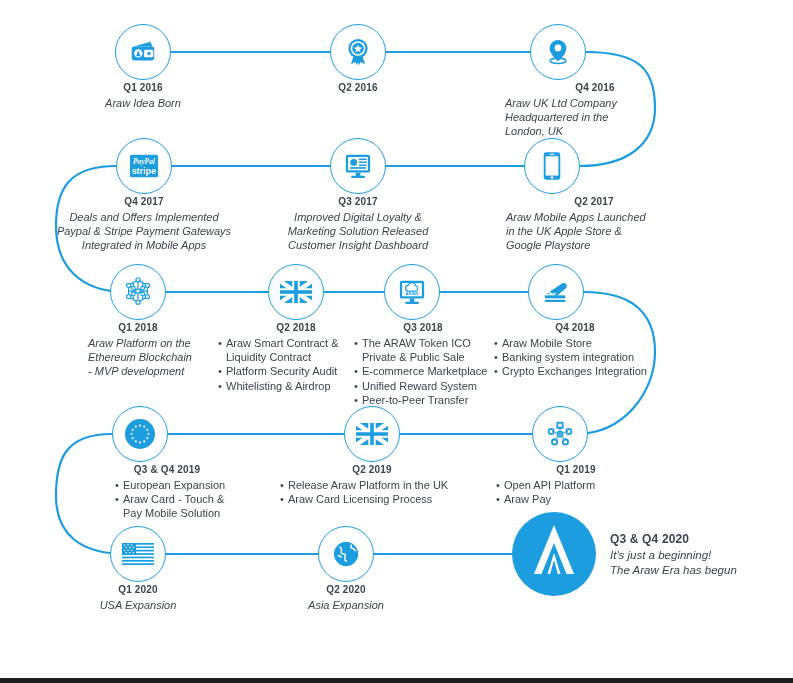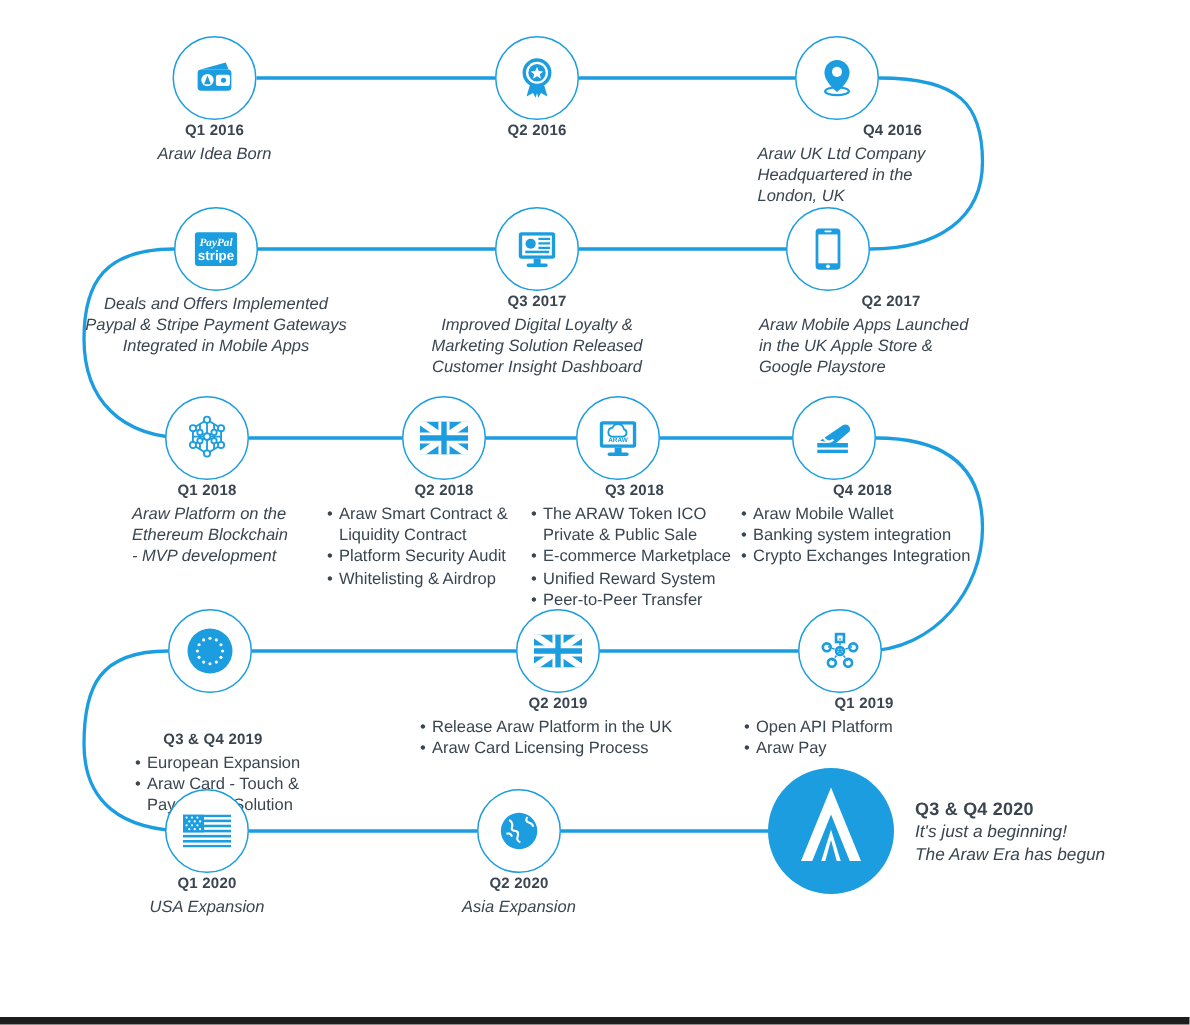--- a/index.html
+++ b/index.html
@@ -162,20 +162,21 @@
     <div class="bubble" style="left:116px;top:138px;">
       <span>
         <svg width="32" height="30" viewBox="0 0 34 32">
           <rect x="2" y="4" width="30" height="24" rx="2" fill="#1b9de0"></rect>
           <text x="17" y="14" font-family="Liberation Serif, serif" font-size="8" font-style="italic" font-weight="bold" fill="#fff" text-anchor="middle">PayPal</text>
           <text x="17" y="24" font-family="Liberation Sans, sans-serif" font-size="9.5" font-weight="bold" fill="#fff" text-anchor="middle">stripe</text>
         </svg>
       </span>
     </div>
     <div class="caption" style="left:36px;top:196px;width:216px;">
+      <div class="quarter center">Q4 2017</div>
       <div class="desc center">Deals and Offers Implemented
 Paypal &amp; Stripe Payment Gateways
 Integrated in Mobile Apps</div>
     </div>
   </div>
 
   <div class="node">
     <div class="bubble" style="left:330px;top:138px;">
       <span>
         <svg width="30" height="28" viewBox="0 0 32 30">
@@ -306,21 +307,21 @@
           <path d="M6 16 L22 5 C25 3 29 6 27 9.6 L17 18 Z" fill="#1b9de0"></path>
           <path d="M14.5 9 a4 4 0 1 0 1 6" fill="none" stroke="#fff" stroke-width="1.7"></path>
           <rect x="4" y="17.6" width="22" height="3.2" fill="#1b9de0"></rect>
           <rect x="4" y="22.4" width="22" height="2.4" fill="#1b9de0"></rect>
         </svg>
       </span>
     </div>
     <div class="caption" style="left:490px;top:322px;width:170px;">
       <div class="quarter center">Q4 2018</div>
       <ul class="bullets" style="margin-left:4px;">
-        <li>Araw Mobile Wallet</li>
+        <li>Araw Mobile Store</li>
         <li>Banking system integration</li>
         <li>Crypto Exchanges Integration</li>
       </ul>
     </div>
   </div>
 
   <div class="node">
     <div class="bubble" style="left:112px;top:406px;">
       <span>
         <svg width="32" height="32" viewBox="0 0 32 32">
@@ -335,21 +336,21 @@
             <circle cx="16" cy="24.5" r="1.05"></circle>
               <circle cx="11.8" cy="23.4" r="1.05"></circle>
             <circle cx="8.7" cy="20.2" r="1.05"></circle>
               <circle cx="7.6" cy="16" r="1.05"></circle>
             <circle cx="8.7" cy="11.8" r="1.05"></circle>
               <circle cx="11.8" cy="8.6" r="1.05"></circle>
           </g>
         </svg>
       </span>
     </div>
-    <div class="caption" style="left:58px;top:488px;width:168px;">
+    <div class="caption" style="left:58px;top:464px;width:168px;padding-left:25px;">
       <div class="quarter center">Q3 &amp; Q4 2019</div>
       <ul class="bullets" style="margin-left:32px;">
         <li>European Expansion</li>
         <li>Araw Card - Touch &amp;
 Pay Mobile Solution</li>
       </ul>
     </div>
   </div>
 
   <div class="node">

